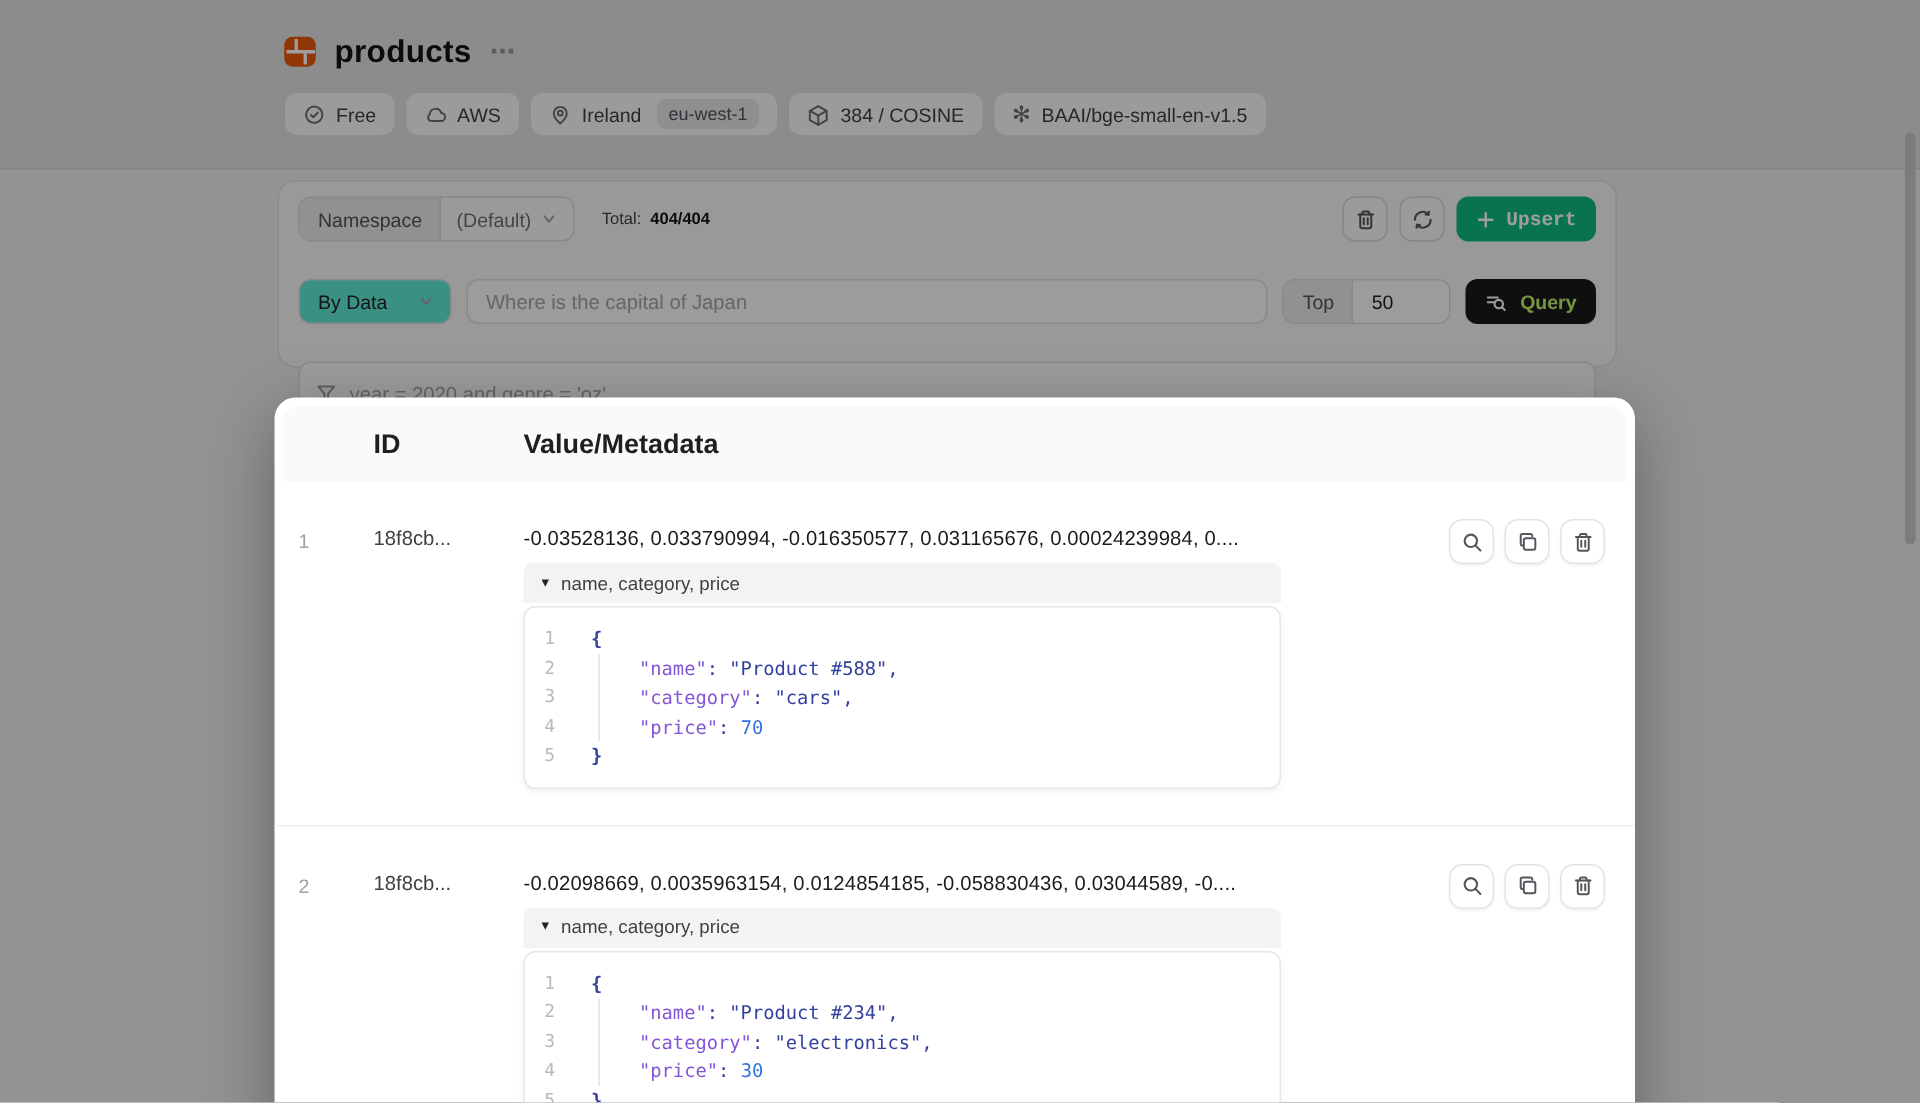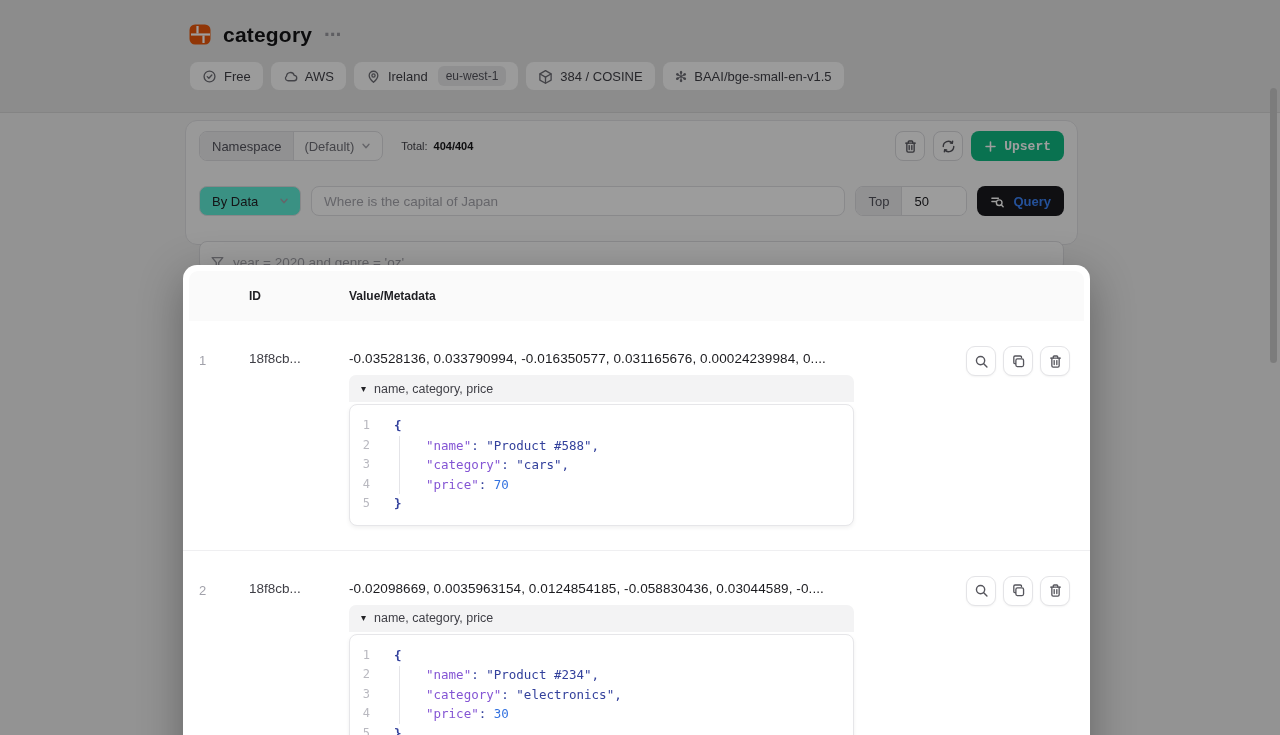--- a/index.html
+++ b/index.html
@@ -28,33 +28,33 @@
   .total-wrap b { color:#151518; font-weight:700; }
   .sp1 { flex:1; }
   .icon-btn { width:30px; height:30px; border-radius:8px; background:#fafafa; border:1px solid #d8d8dc; display:flex; align-items:center; justify-content:center; margin-left:8px; cursor:pointer; }
   .btn-upsert { height:30px; padding:0 13px; border-radius:8px; background:#10b981; color:#fff; font-size:13px; font-weight:600; display:flex; align-items:center; gap:7px; margin-left:8px; border:none; cursor:pointer;font-family:Liberation Mono, monospace; }
   .select-box { width:102px; height:30px; border:1px solid #dcdcdf; border-radius:8px; background:#5eead4; display:flex; align-items:center; justify-content:space-between; padding:0 10px 0 12px; font-size:13px; font-weight:500; color:#222226; cursor:pointer; }
   .tinput { height:30px; border:1px solid #dddde0; border-radius:8px; background:#fcfcfc; font-size:13.5px; color:#1b1b1f; padding:0 12px; outline:none; font-family:inherit; }
   .tinput::placeholder { color:#a4a4ab; }
   .qinput { flex:1; margin-left:10px; }
   .top-group { margin-left:10px; }
   .top-group input { width:64px; border:none; background:#fcfcfc; height:28px; font-size:13px; color:#1b1b1f; padding:0 12px; outline:none; font-family:inherit; }
-  .btn-query { height:30px; padding:0 13px; border-radius:8px; background:#19191d; color:#3b82f6; font-size:13px; font-weight:600; display:flex; align-items:center; gap:8px; margin-left:10px; border:none; cursor:pointer; }
+  .btn-query { height:30px; padding:0 13px; border-radius:8px; background:#19191d; color:#bef264; font-size:13px; font-weight:600; display:flex; align-items:center; gap:8px; margin-left:10px; border:none; cursor:pointer; }
   .filter-box { flex:1; height:30px; border:1px solid #dddde0; border-radius:8px; background:#fcfcfc; display:flex; align-items:flex-end; gap:8px; padding:0 10px; }
   .filter-box input { flex:1; border:none; background:transparent; outline:none; font-size:13.5px; color:#1b1b1f; font-family:inherit; }
   .filter-box input::placeholder { color:#a4a4ab; }
 
   .scrollbar-thumb { position:absolute; right:3px; top:88px; width:7px; height:275px; background:#c9c9c9; border-radius:4px; }
 
   
   .overlay { position:absolute; inset:0; background:rgba(0,0,0,0.38); z-index:5; }
 
   
   .card { position:absolute; left:183px; top:265px; width:907px; height:600px; background:#fff; border-radius:14px; box-shadow:0 12px 45px rgba(0,0,0,0.32); z-index:10; }
-  .thead { margin:6px 6px 0; height:50px; background:#fafafa; border-radius:9px 9px 0 0; display:flex; align-items:center; padding-left:10px; font-size:12px; font-weight:700; color:#1f1f23; }
+  .thead { margin:6px 6px 0; height:50px; background:#fafafa; border-radius:9px 9px 0 0; display:flex; align-items:center; padding-left:10px; font-size:18px; font-weight:700; color:#1f1f23; }
   .thead .sp { width:50px; }
   .thead .hid { width:100px; }
   .trow { padding:30px 16px 24px; display:flex; align-items:flex-start; position:relative; }
   .trow.bordered { border-bottom:1px solid #efeff1; }
   .ix { width:50px; font-size:13px; color:#a1a1aa; padding-top:2px; }
   .rid { width:100px; font-size:13.5px; color:#3f3f46; }
   .rval { flex:1; min-width:0; }
   .vec { font-size:13.5px; color:#1b1b1f; letter-spacing:.1px; white-space:nowrap; }
   .meta { width:505px; margin-top:9px; }
   .mbar { height:27px; background:#f3f3f4; border-radius:7px 7px 0 0; display:flex; align-items:center; padding:0 12px; gap:8px; font-size:12.5px; color:#3f3f46; margin-bottom:2px; cursor:pointer; }
@@ -81,21 +81,21 @@
       <span>
         <svg width="25" height="25" viewBox="0 0 25 25">
           <rect x="1.5" y="2.5" width="21" height="20" rx="5.5" fill="#ea580c"></rect>
           <g stroke="#ffffff" stroke-width="2.2">
             <line x1="3" y1="12.5" x2="22" y2="12.5"></line>
             <line x1="9.5" y1="4" x2="9.5" y2="11.5"></line>
             <line x1="15.5" y1="13.5" x2="15.5" y2="21"></line>
           </g>
         </svg>
       </span>
-      <span class="page-title">category</span>
+      <span class="page-title">products</span>
       <span class="more-dots">⋯</span>
     </div>
 
     <div class="badges">
       <div class="badge">
         <span class="bicon">
           <svg width="15" height="15" viewBox="0 0 16 16" fill="none" stroke="currentColor" stroke-width="1.4" stroke-linecap="round" stroke-linejoin="round">
             <circle cx="8" cy="8" r="5.8"></circle>
               <polyline points="5.6,8.1 7.3,9.8 10.5,6.4"></polyline>
           </svg>

